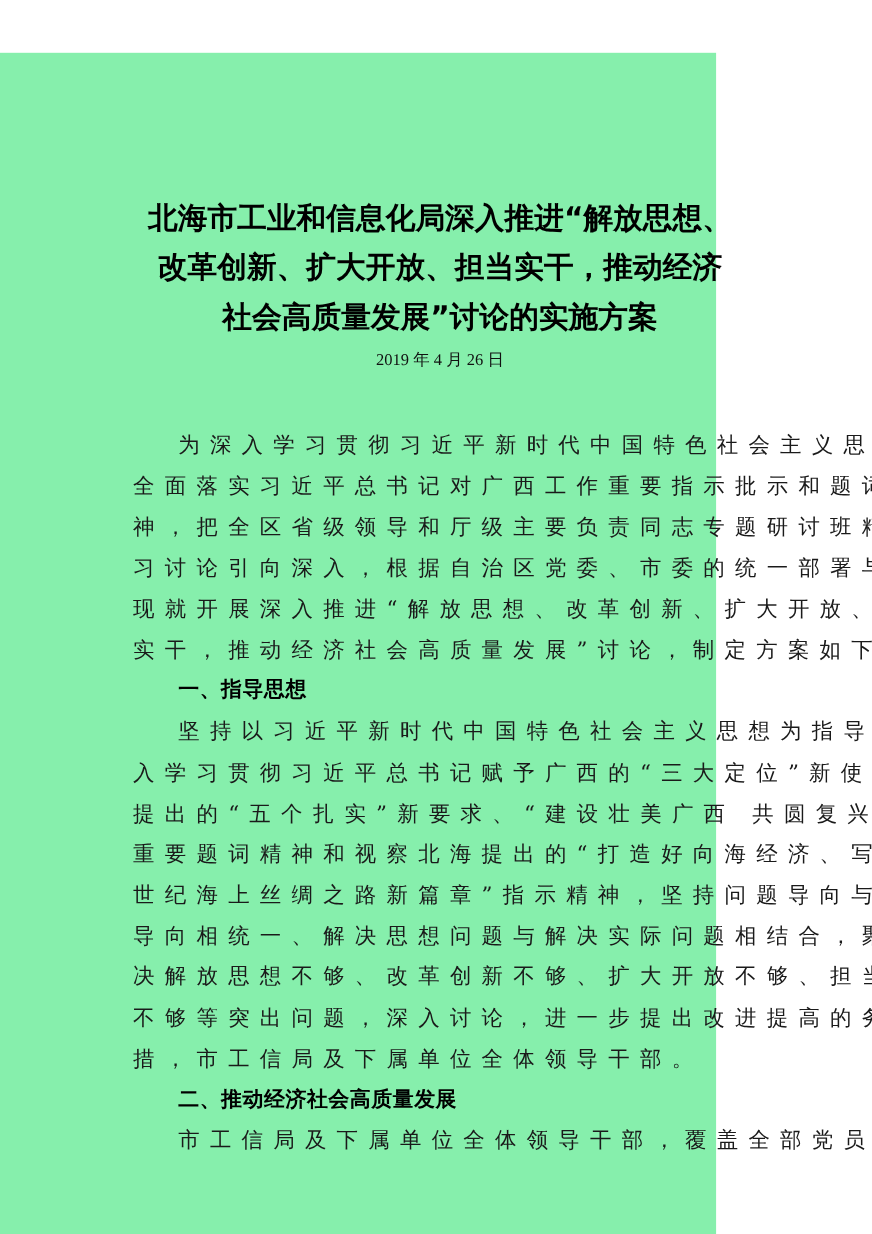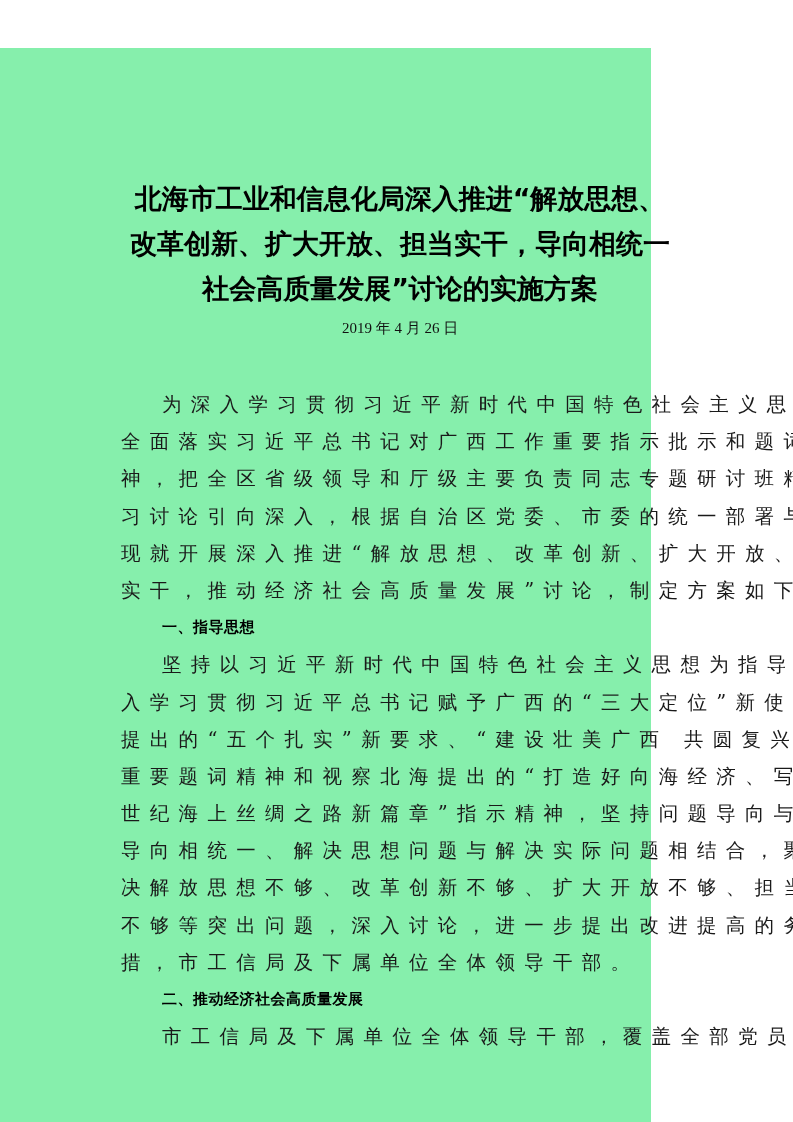--- a/index.html
+++ b/index.html
@@ -21,31 +21,31 @@
   .body {
     position: absolute; left: 121px; top: 338px; width: 560px;
     font-family: "DejaVu Serif", "Liberation Serif", serif;
     font-size: 19.5px; line-height: 37.2px; color: #1a1a1a;
   }
   .line { white-space: nowrap; height: 37.2px; letter-spacing: 9.3px; }
   .line.indent { padding-left: 41px; }
   .heading {
     white-space: nowrap; height: 37.2px; padding-left: 41px;
     font-family: "DejaVu Sans", "Liberation Sans", sans-serif;
-    font-weight: bold; font-size: 15px; color: #000; letter-spacing: 0.5px;
+    font-weight: bold; font-size: 19px; color: #000; letter-spacing: 0.5px;
   }
 </style>
 </head>
 <body>
 
 <div class="page">
 
   <div class="title">
     <div>北海市工业和信息化局深入推进“解放思想、</div>
-    <div>改革创新、扩大开放、担当实干，导向相统一</div>
+    <div>改革创新、扩大开放、担当实干，推动经济</div>
     <div>社会高质量发展”讨论的实施方案</div>
   </div>
 
   <div class="date">2019 年 4 月 26 日</div>
 
   <div class="body">
     <div class="line indent">为深入学习贯彻习近平新时代中国特色社会主义思想，</div>
     <div class="line">全面落实习近平总书记对广西工作重要指示批示和题词精</div>
     <div class="line">神，把全区省级领导和厅级主要负责同志专题研讨班精神学</div>
     <div class="line">习讨论引向深入，根据自治区党委、市委的统一部署与要求，</div>

